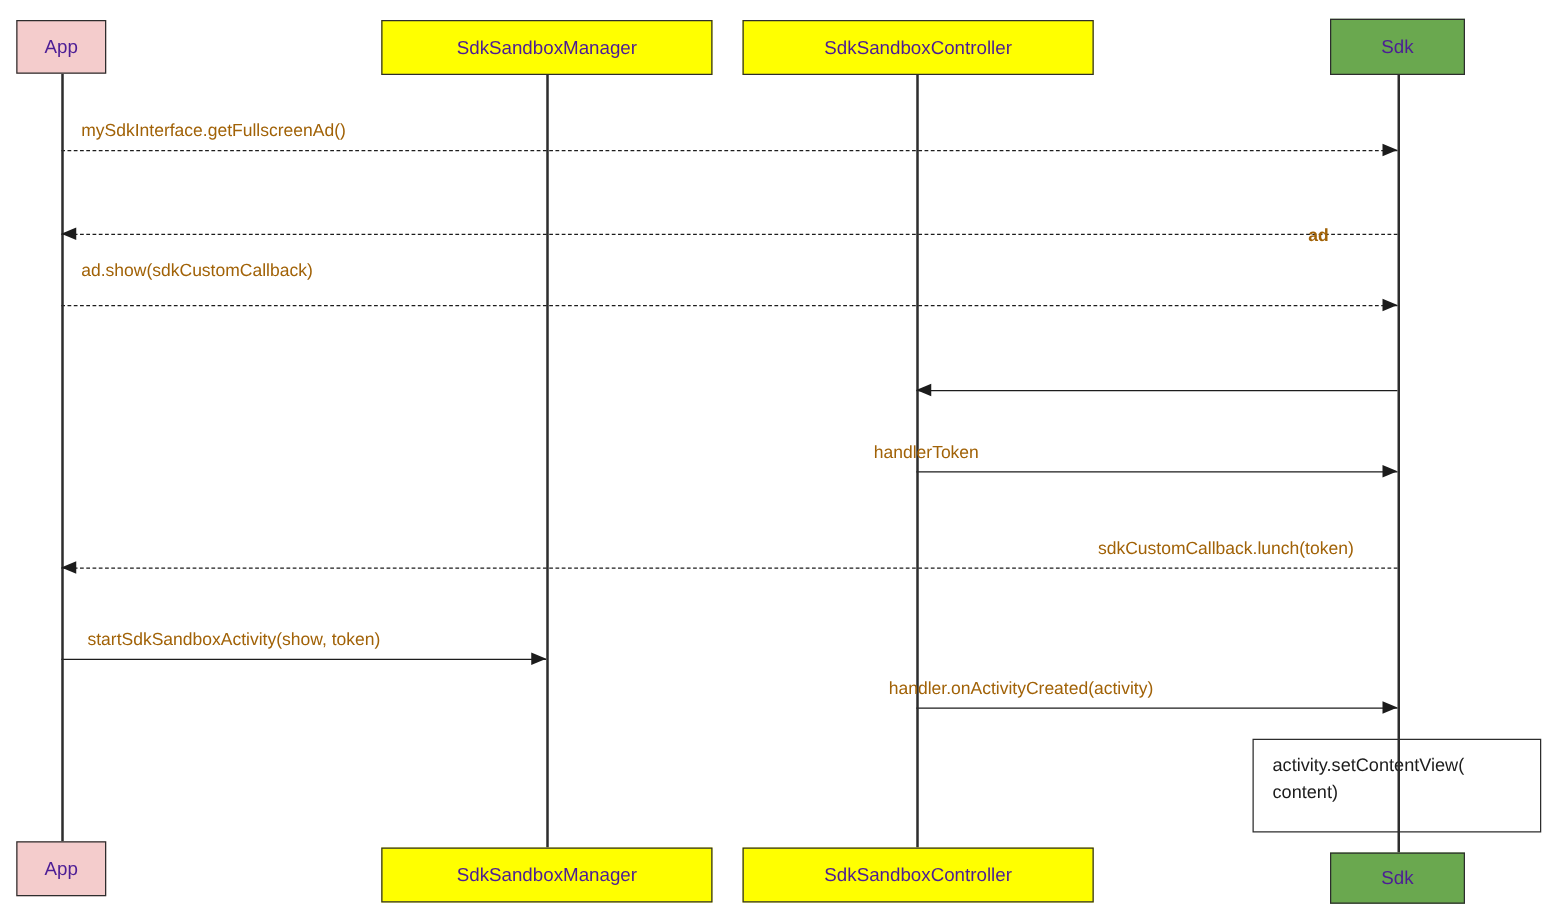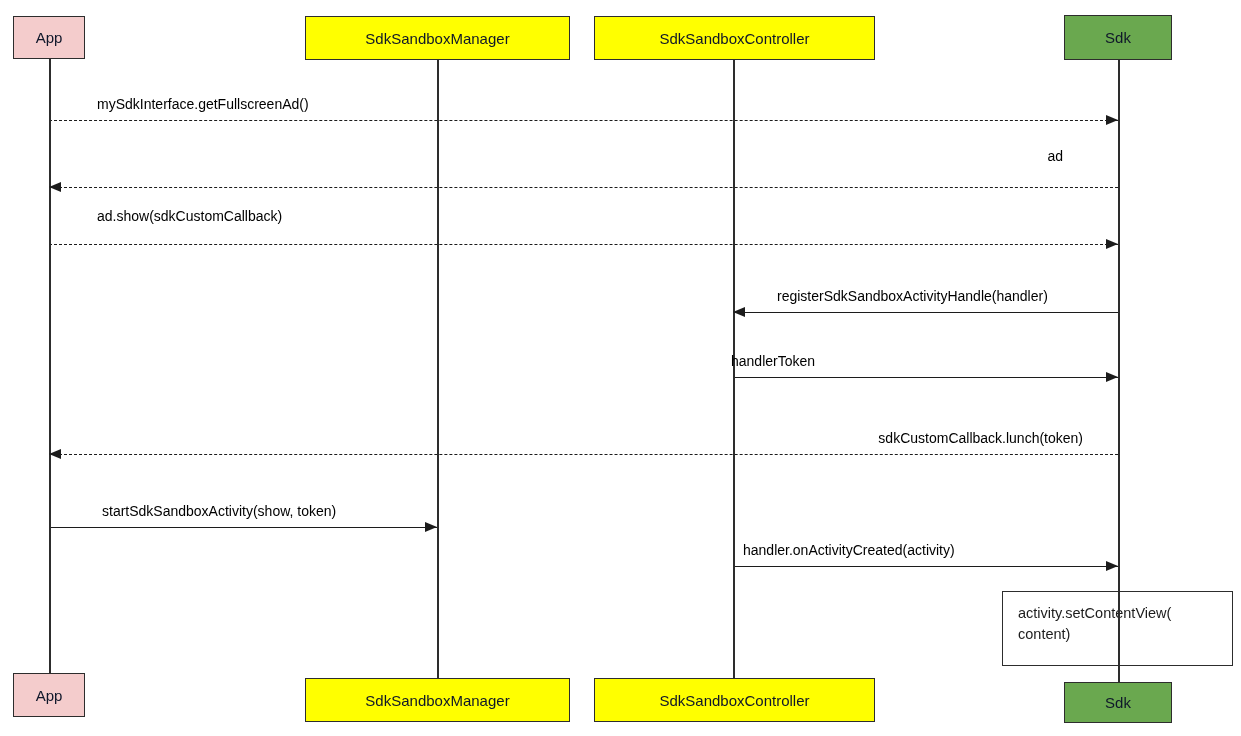--- a/index.html
+++ b/index.html
@@ -14,21 +14,21 @@
     background: #ffffff;
     overflow: hidden;
     font-family: "Liberation Sans", sans-serif;
   }
   .pbox {
     position: absolute;
     display: flex;
     align-items: center;
     justify-content: center;
     font-size: 15px;
-    color: #0f172a;
+    color: #4c1d95;
     border: 1.5px solid #2d2d2d;
     box-sizing: border-box;
     z-index: 3;
     white-space: nowrap;
   }
   .lifeline {
     position: absolute;
     width: 1.5px;
     background: #2d2d2d;
     z-index: 2;
@@ -37,24 +37,23 @@
     position: absolute;
     height: 0;
     z-index: 1;
   }
   .msg-line.dashed { border-top: 1.8px dashed #1c1c1c; }
   .msg-line.solid  { border-top: 1.6px solid  #1c1c1c; }
   .msg-label {
     position: absolute;
     font-size: 14px;
     line-height: 16px;
-    color: #000000;
+    color: #a16207;
     white-space: nowrap;
     z-index: 2;
-    margin-left: 32px;
   }
   .arrowhead {
     position: absolute;
     width: 0;
     height: 0;
     z-index: 2;
   }
   .arrowhead.right {
     border-top: 5px solid transparent;
     border-bottom: 5px solid transparent;
@@ -94,27 +93,26 @@
     <div class="pbox" style="left: 594px; top: 678px; width: 281px; height: 44px; background: rgb(255, 255, 0);">SdkSandboxController</div>
     <div class="lifeline" style="left: 733px; top: 60px; height: 618px;"></div>
     <div class="pbox" style="left: 1064px; top: 15px; width: 108px; height: 45px; background: rgb(106, 168, 79);">Sdk</div>
     <div class="pbox" style="left: 1064px; top: 682px; width: 108px; height: 41px; background: rgb(106, 168, 79);">Sdk</div>
     <div class="lifeline" style="left: 1118px; top: 60px; height: 622px;"></div>
     <div class="msg-line dashed" style="left: 49px; top: 120px; width: 1069px;"></div>
     <div class="arrowhead right" style="left: 1106px; top: 115px;"></div>
     <div class="msg-label" style="top: 96px; left: 65px;">mySdkInterface.getFullscreenAd()</div>
     <div class="msg-line dashed" style="left: 49px; top: 187px; width: 1069px;"></div>
     <div class="arrowhead left" style="left: 49px; top: 182px;"></div>
-    <div class="msg-label" style="top: 148px; right: 178px;">ad</div>
+    <div class="msg-label" style="top: 180px; right: 178px; font-weight: bold;">ad</div>
     <div class="msg-line dashed" style="left: 49px; top: 244px; width: 1069px;"></div>
     <div class="arrowhead right" style="left: 1106px; top: 239px;"></div>
     <div class="msg-label" style="top: 208px; left: 65px;">ad.show(sdkCustomCallback)</div>
     <div class="msg-line solid" style="left: 733px; top: 312px; width: 385px;"></div>
     <div class="arrowhead left" style="left: 733px; top: 307px;"></div>
-    <div class="msg-label" style="top: 288px; left: 745px;">registerSdkSandboxActivityHandle(handler)</div>
     <div class="msg-line solid" style="left: 733px; top: 377px; width: 385px;"></div>
     <div class="arrowhead right" style="left: 1106px; top: 372px;"></div>
     <div class="msg-label" style="top: 353px; left: 699px;">handlerToken</div>
     <div class="msg-line dashed" style="left: 49px; top: 454px; width: 1069px;"></div>
     <div class="arrowhead left" style="left: 49px; top: 449px;"></div>
     <div class="msg-label" style="top: 430px; right: 158px;">sdkCustomCallback.lunch(token)</div>
     <div class="msg-line solid" style="left: 49px; top: 527px; width: 388px;"></div>
     <div class="arrowhead right" style="left: 425px; top: 522px;"></div>
     <div class="msg-label" style="top: 503px; left: 70px;">startSdkSandboxActivity(show, token)</div>
     <div class="msg-line solid" style="left: 733px; top: 566px; width: 385px;"></div>

